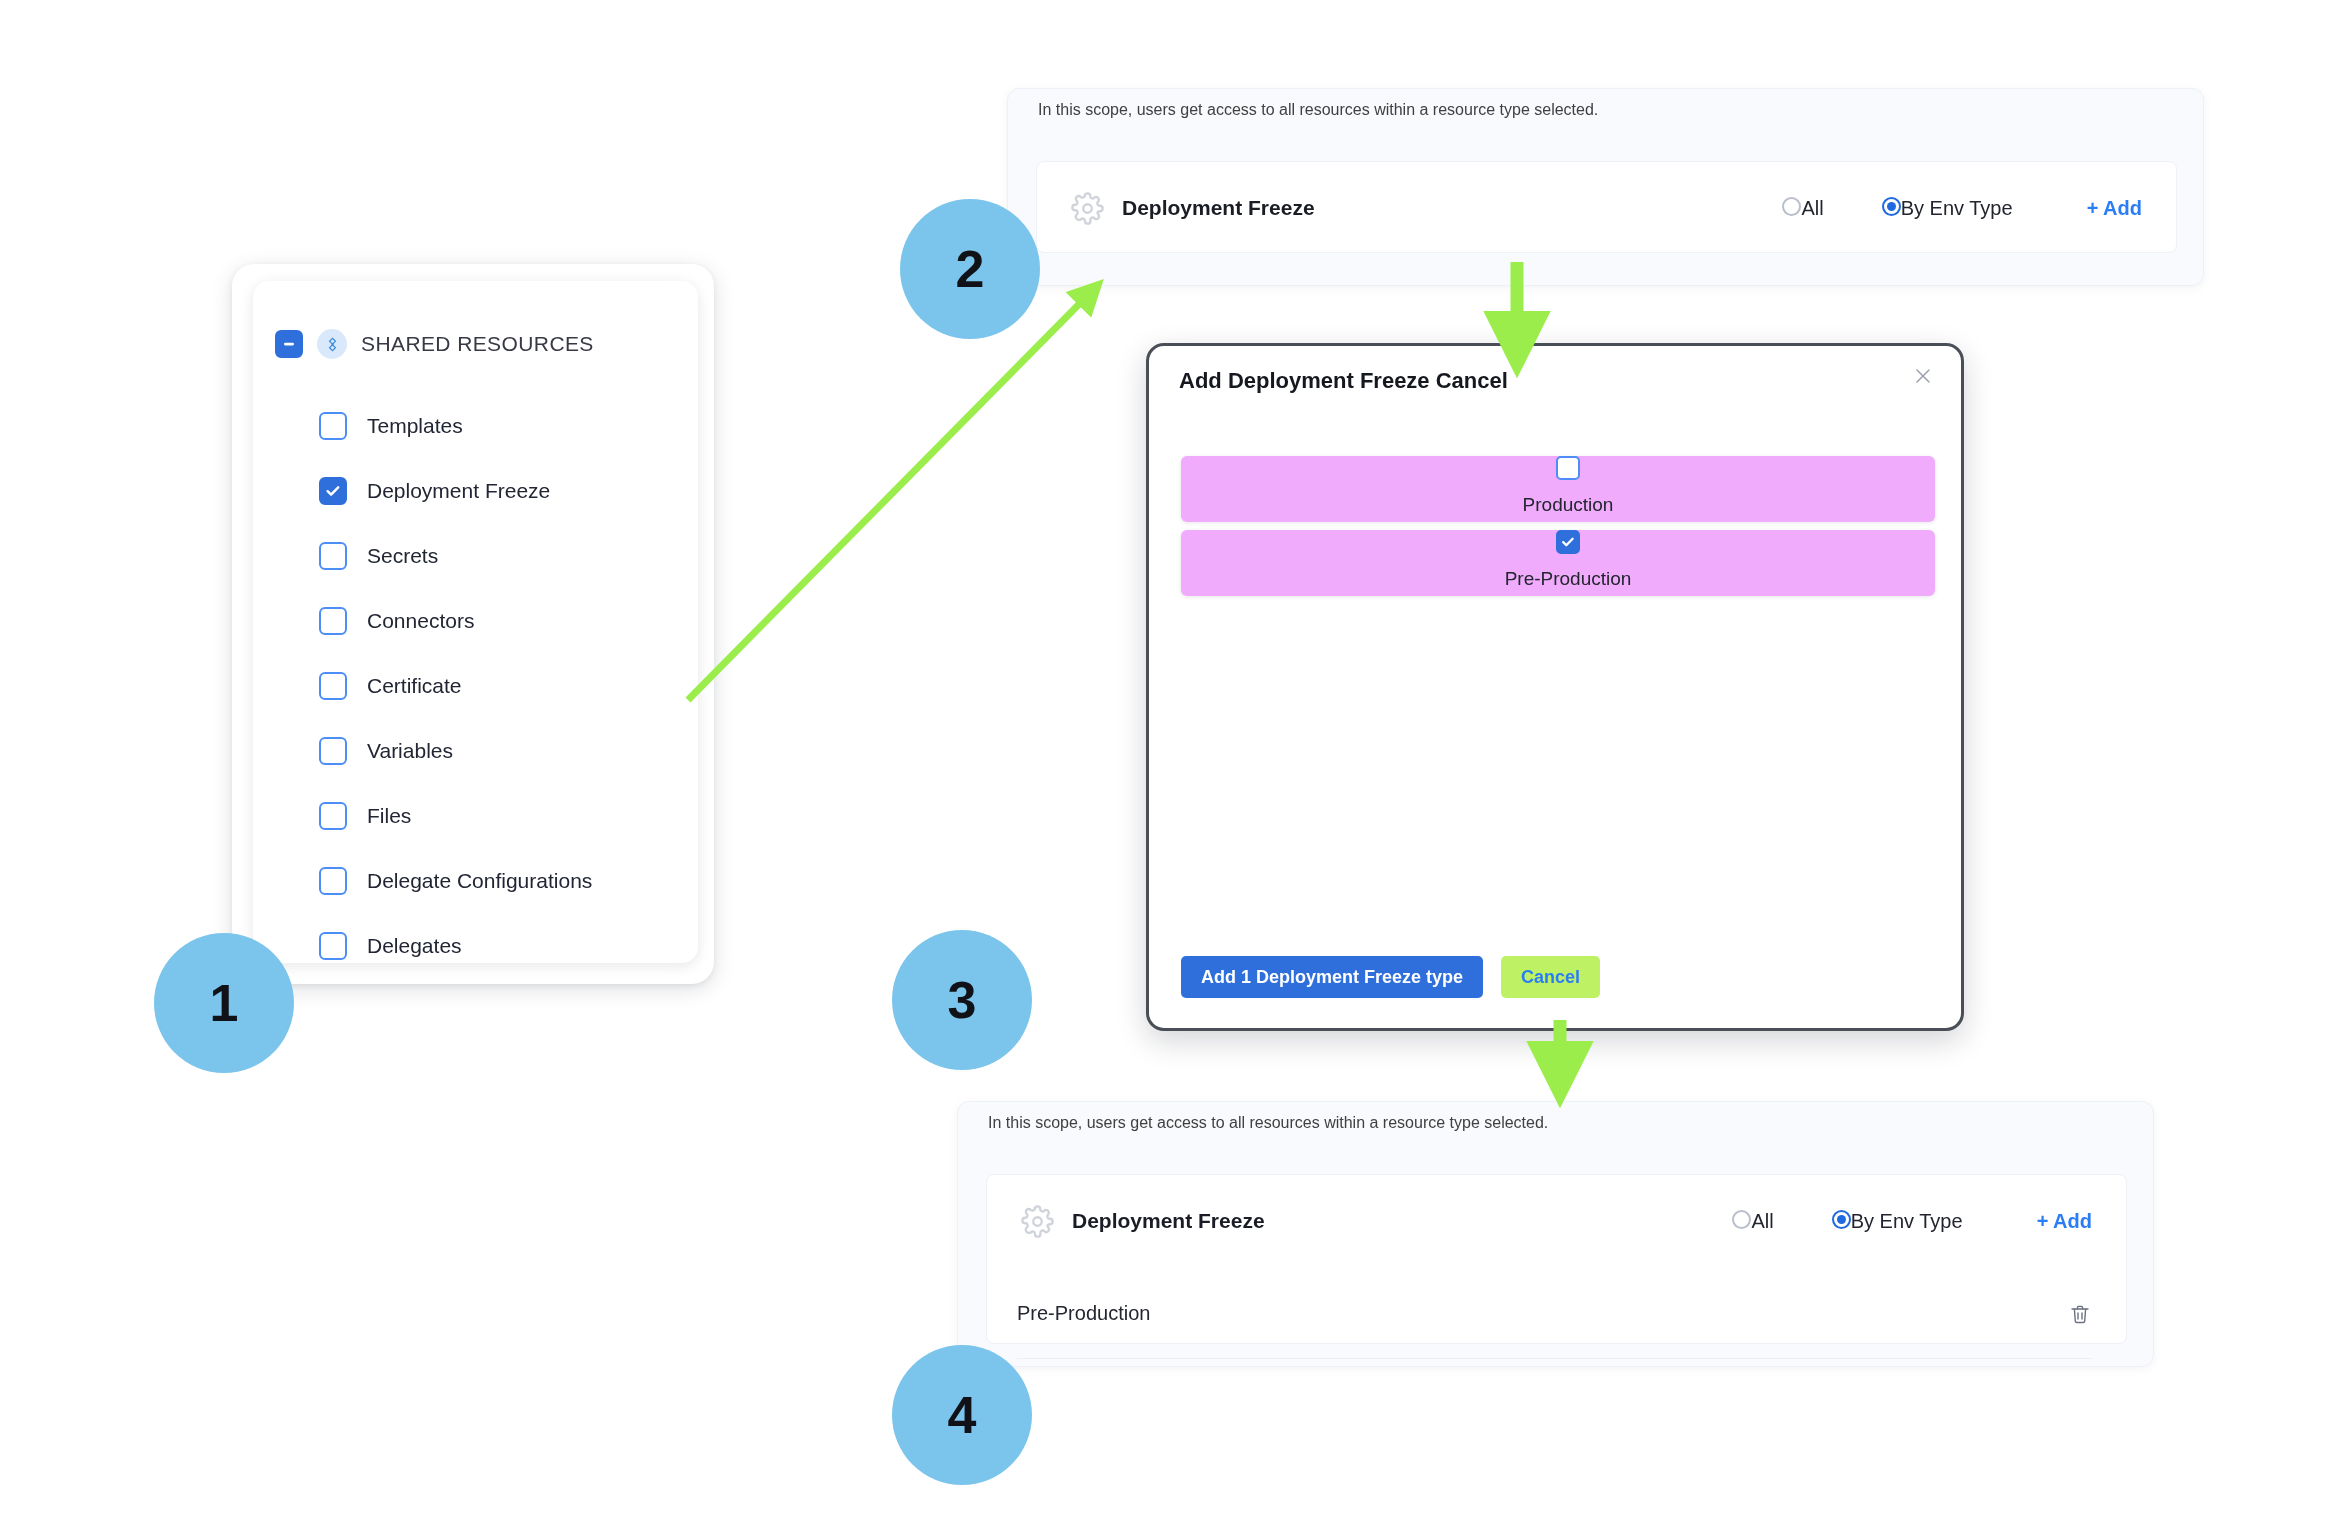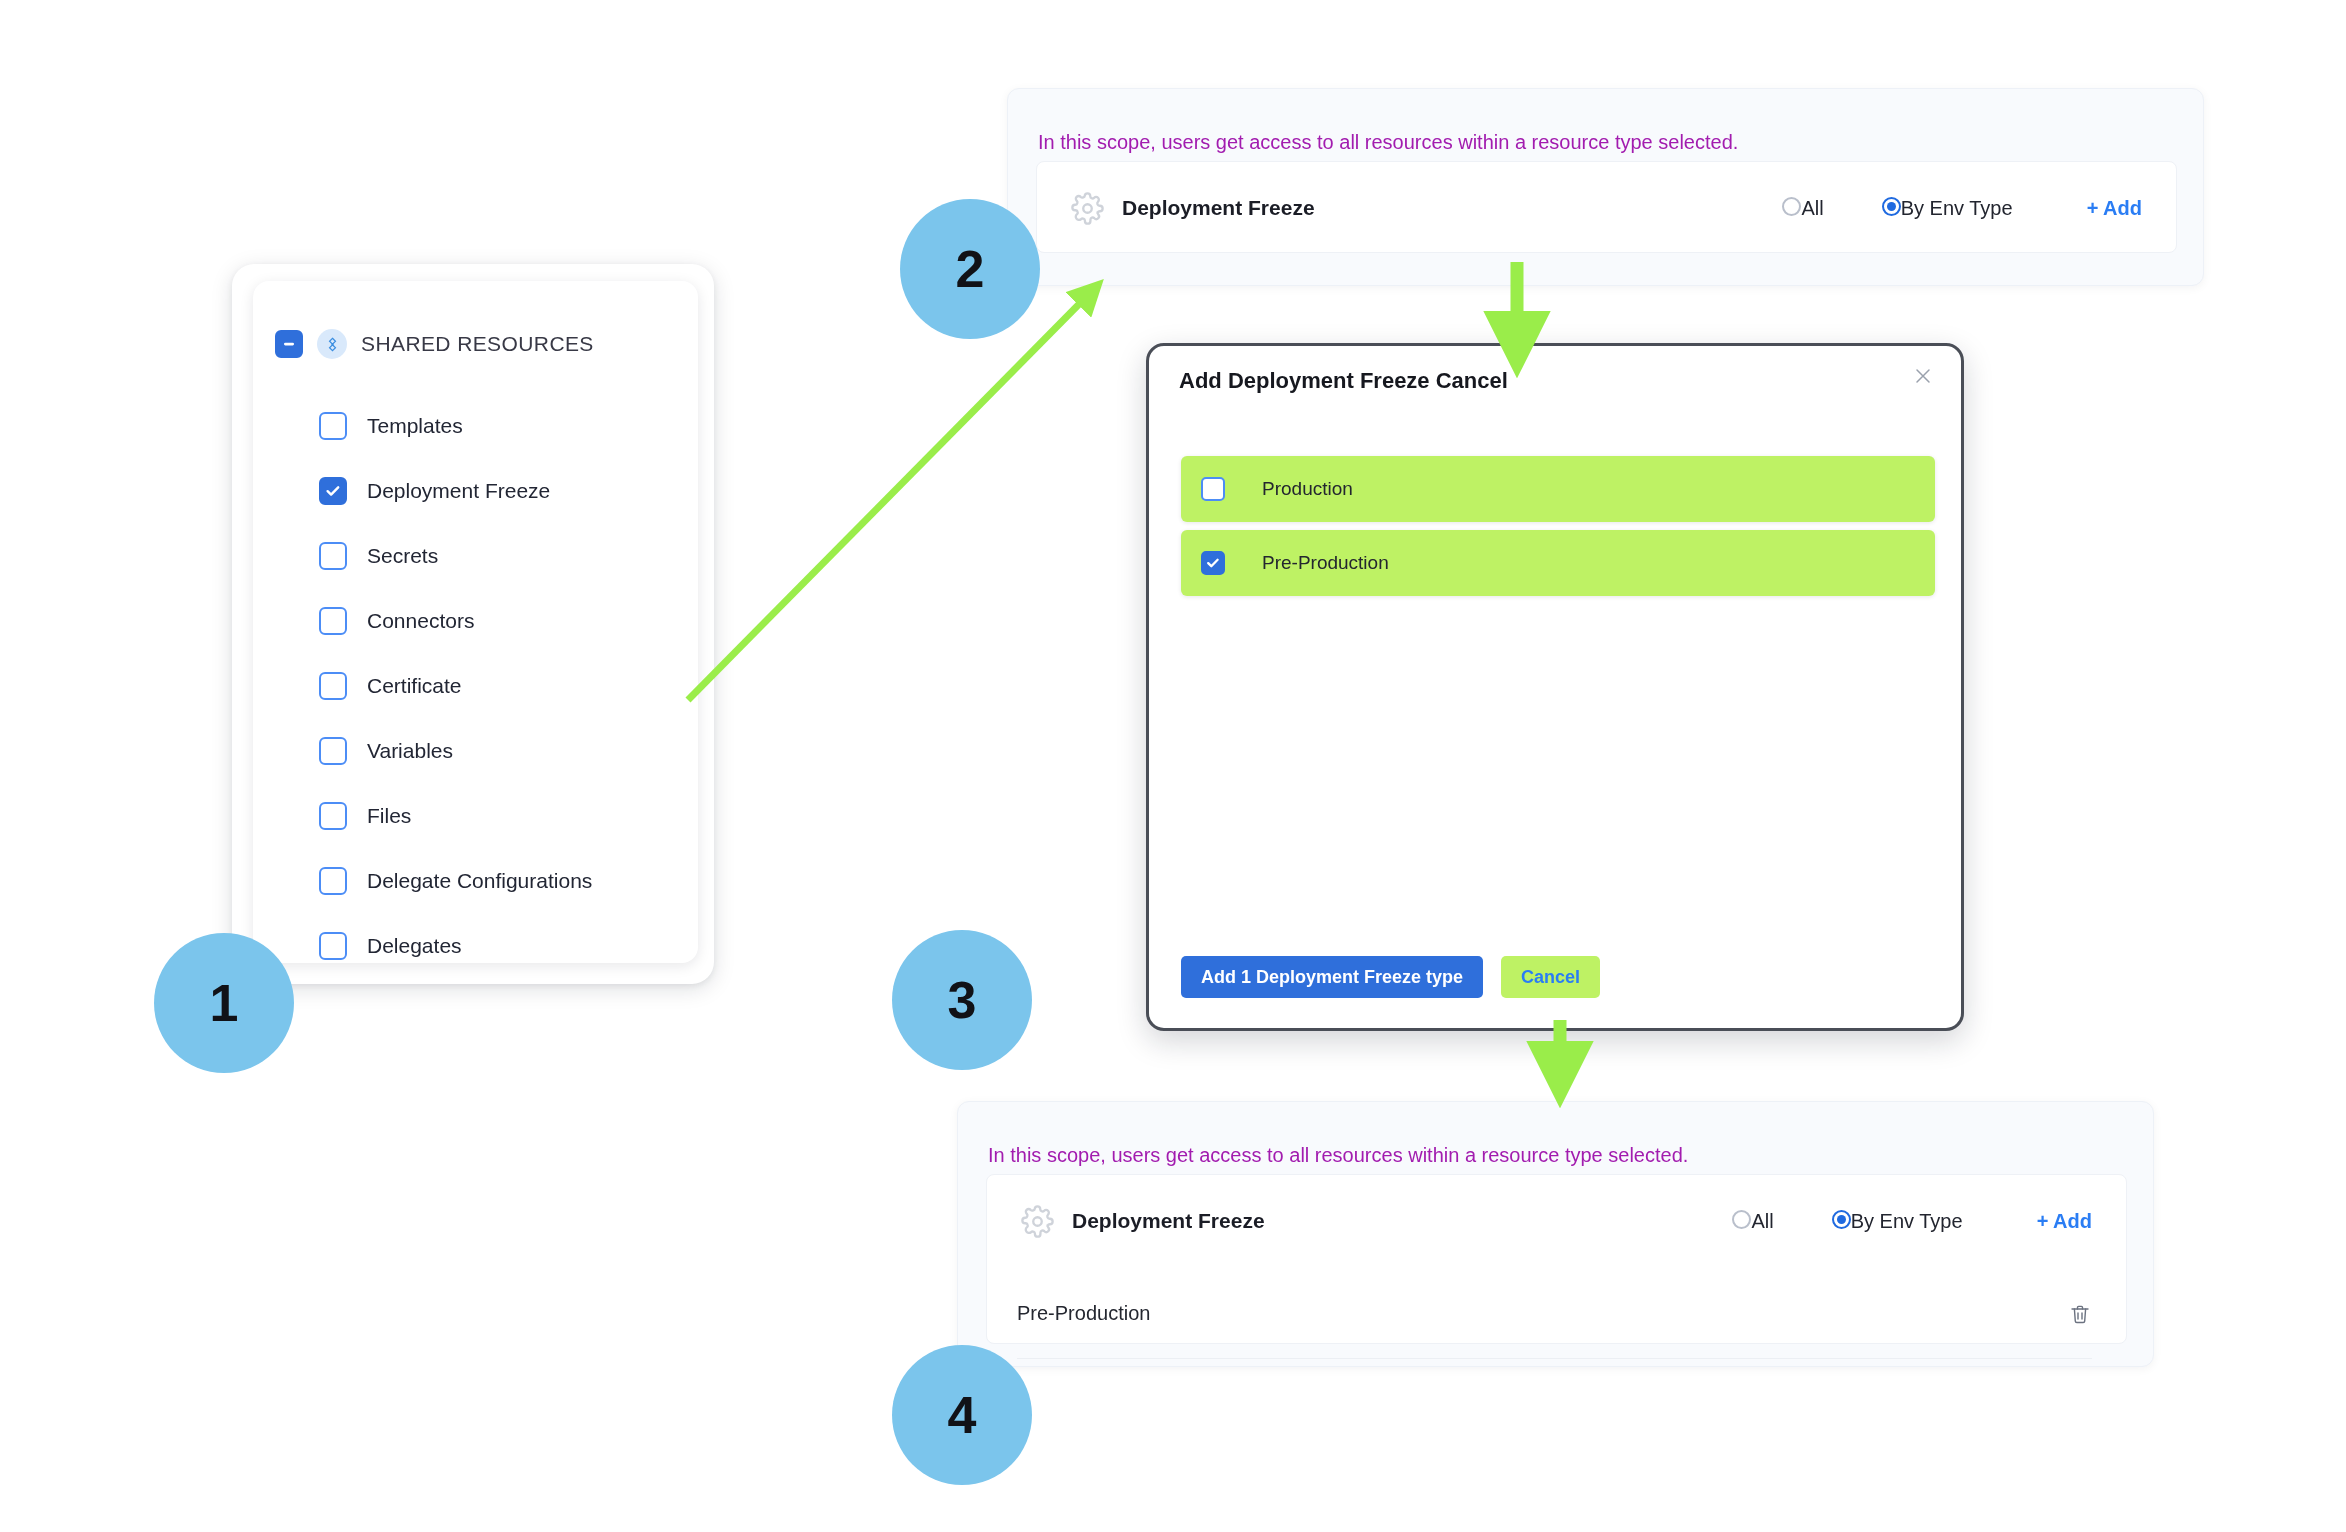--- a/index.html
+++ b/index.html
@@ -119,23 +119,23 @@
   .scope-panel {
     background: #f8fafd;
     border: 1px solid #edf1f7;
     border-radius: 12px;
     box-shadow: 0 2px 10px rgba(17,24,39,0.05);
     box-sizing: border-box;
   }
   .scope-note {
     position: absolute;
     left: 30px;
-    top: 42px;
-    font-size: 20px;
-    color: #a21caf;
+    top: 12px;
+    font-size: 16px;
+    color: #404040;
     white-space: nowrap;
   }
   .scope-card {
     position: absolute;
     left: 28px;
     background: #ffffff;
     border: 1px solid #eef1f6;
     border-radius: 8px;
     box-sizing: border-box;
   }
@@ -243,28 +243,29 @@
     display: flex;
     align-items: center;
     justify-content: center;
     cursor: pointer;
   }
   .modal-opt {
     position: absolute;
     left: 32px;
     width: 754px;
     height: 66px;
-    background: #bef264;
+    background: #f0abfc;
     border-radius: 6px;
     box-shadow: 0 1px 4px rgba(17,24,39,0.10);
     display: flex;
     align-items: center;
     padding-left: 20px;
     box-sizing: border-box;
-    gap: 37px;
+    gap: 14px;
+    flex-direction: column;
   }
   .modal-opt .cb { width: 24px; height: 24px; border-radius: 5px; }
   .modal-opt-label { font-size: 19px; color: #23262f; }
   #modal-footer {
     position: absolute;
     left: 32px;
     bottom: 30px;
     display: flex;
     align-items: center;
     gap: 18px;

